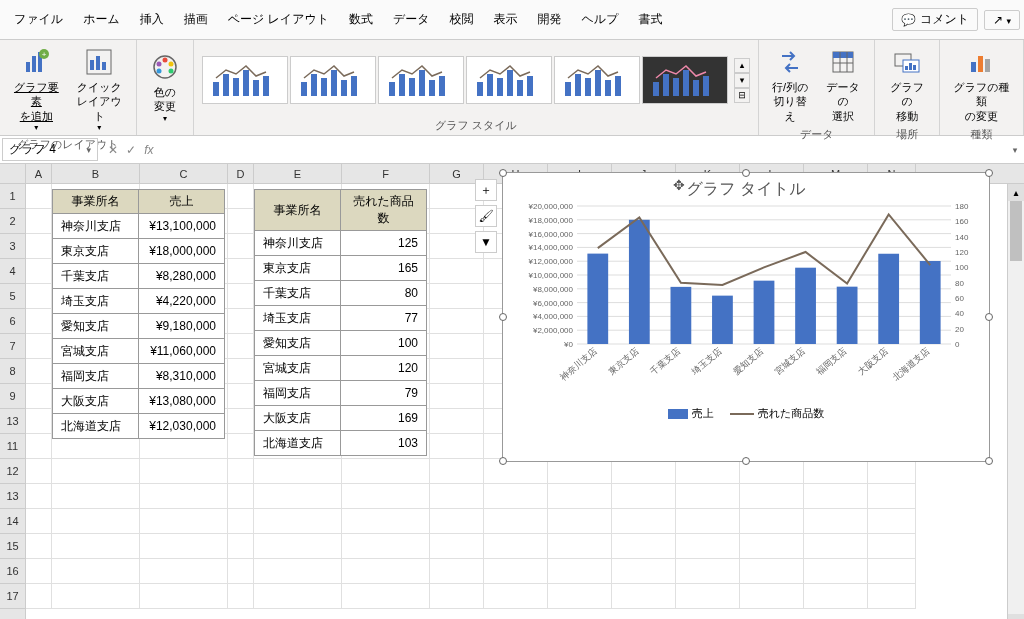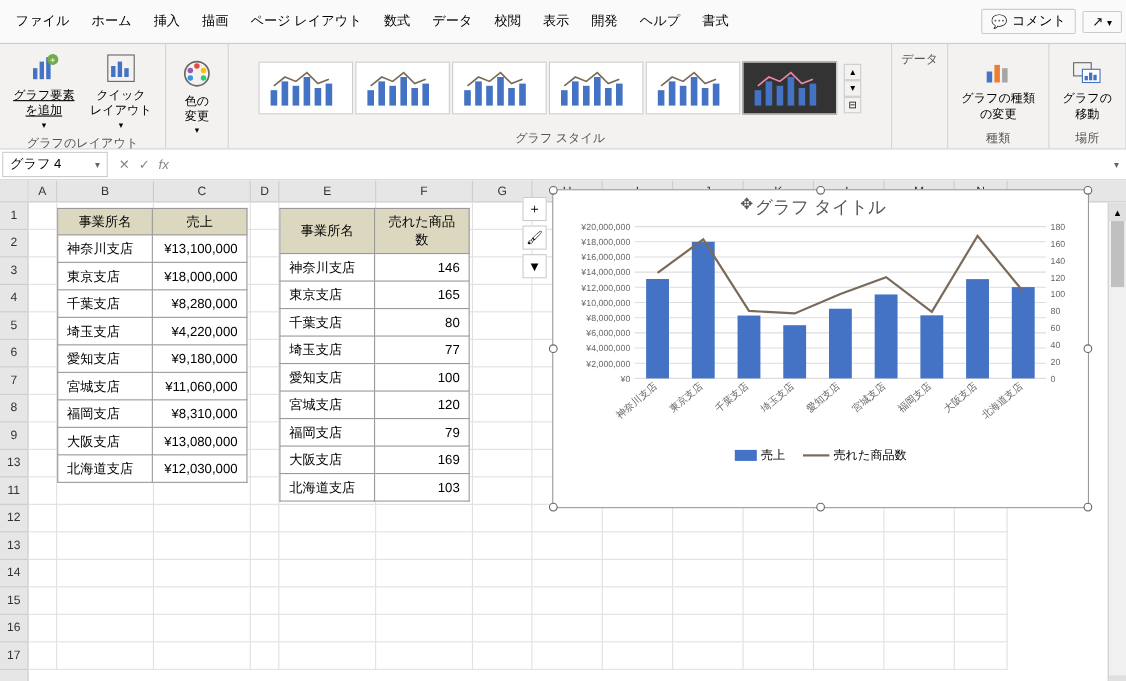--- a/index.html
+++ b/index.html
@@ -224,57 +224,81 @@
       <div class="chart-style-arrows">
         <div>▴</div>
         <div>▾</div>
         <div>⊟</div>
       </div>
     </div>
     <div class="ribbon-group-label">グラフ スタイル</div>
   </div>
 
   <div class="ribbon-group">
-    <div class="ribbon-group-label">データ</div>
-  </div>
-
-  <div class="ribbon-group">
     <div class="ribbon-group-content">
       <div class="ribbon-btn">
         <div class="icon">
             <svg width="28" height="28">
-              <rect x="4" y="14" width="5" height="10" fill="#4472c4"></rect>
-              <rect x="11" y="8" width="5" height="16" fill="#ed7d31"></rect>
-              <rect x="18" y="11" width="5" height="13" fill="#a5a5a5"></rect>
-            </svg>
-          </div>
-        <span style="white-space:pre-line;">グラフの種類
-の変更</span>
-      </div>
-    </div>
-    <div class="ribbon-group-label">種類</div>
+              <path d="M6 8 L18 8 M14 4 L18 8 L14 12 M22 20 L10 20 M14 16 L10 20 L14 24" stroke="#4472c4" stroke-width="2" fill="none"></path>
+            </svg>
+          </div>
+        <span style="white-space:pre-line;">行/列の
+切り替え</span>
+      </div>
+      <div class="ribbon-btn">
+        <div class="icon">
+            <svg width="28" height="28">
+              <rect x="4" y="4" width="20" height="20" fill="none" stroke="#666"></rect>
+              <rect x="4" y="4" width="20" height="6" fill="#4472c4"></rect>
+              <line x1="11" y1="4" x2="11" y2="24" stroke="#666"></line>
+              <line x1="18" y1="4" x2="18" y2="24" stroke="#666"></line>
+              <line x1="4" y1="15" x2="24" y2="15" stroke="#666"></line>
+            </svg>
+          </div>
+        <span style="white-space:pre-line;">データの
+選択</span>
+      </div>
+    </div>
+    <div class="ribbon-group-label">データ</div>
   </div>
 
   <div class="ribbon-group">
     <div class="ribbon-group-content">
       <div class="ribbon-btn">
         <div class="icon">
             <svg width="28" height="28">
               <rect x="2" y="6" width="16" height="12" fill="none" stroke="#666"></rect>
               <rect x="10" y="12" width="16" height="12" fill="#fff" stroke="#4472c4"></rect>
               <rect x="12" y="18" width="3" height="4" fill="#4472c4"></rect>
               <rect x="16" y="15" width="3" height="7" fill="#4472c4"></rect>
               <rect x="20" y="17" width="3" height="5" fill="#4472c4"></rect>
             </svg>
           </div>
         <span style="white-space:pre-line;">グラフの
 移動</span>
       </div>
     </div>
     <div class="ribbon-group-label">場所</div>
+  </div>
+
+  <div class="ribbon-group">
+    <div class="ribbon-group-content">
+      <div class="ribbon-btn">
+        <div class="icon">
+            <svg width="28" height="28">
+              <rect x="4" y="14" width="5" height="10" fill="#4472c4"></rect>
+              <rect x="11" y="8" width="5" height="16" fill="#ed7d31"></rect>
+              <rect x="18" y="11" width="5" height="13" fill="#a5a5a5"></rect>
+            </svg>
+          </div>
+        <span style="white-space:pre-line;">グラフの種類
+の変更</span>
+      </div>
+    </div>
+    <div class="ribbon-group-label">種類</div>
   </div>
 </div>
 
 <div class="formula-bar">
   <div class="name-box">
     <span>グラフ 4</span>
     <span class="dd">▾</span>
   </div>
   <div class="fx-controls">
     <span>✕</span>
@@ -649,21 +673,21 @@
 
     <div class="data-table" style="top:25px; left:228px;">
       <table id="t2">
           <tbody>
             <tr>
               <th>事業所名</th>
               <th>売れた商品数</th>
             </tr>
             <tr>
               <td style="width:86px">神奈川支店</td>
-              <td class="num" style="width:86px">146</td>
+              <td class="num" style="width:86px">125</td>
             </tr>
             <tr>
               <td style="width:86px">東京支店</td>
               <td class="num" style="width:86px">165</td>
             </tr>
             <tr>
               <td style="width:86px">千葉支店</td>
               <td class="num" style="width:86px">80</td>
             </tr>
             <tr>

